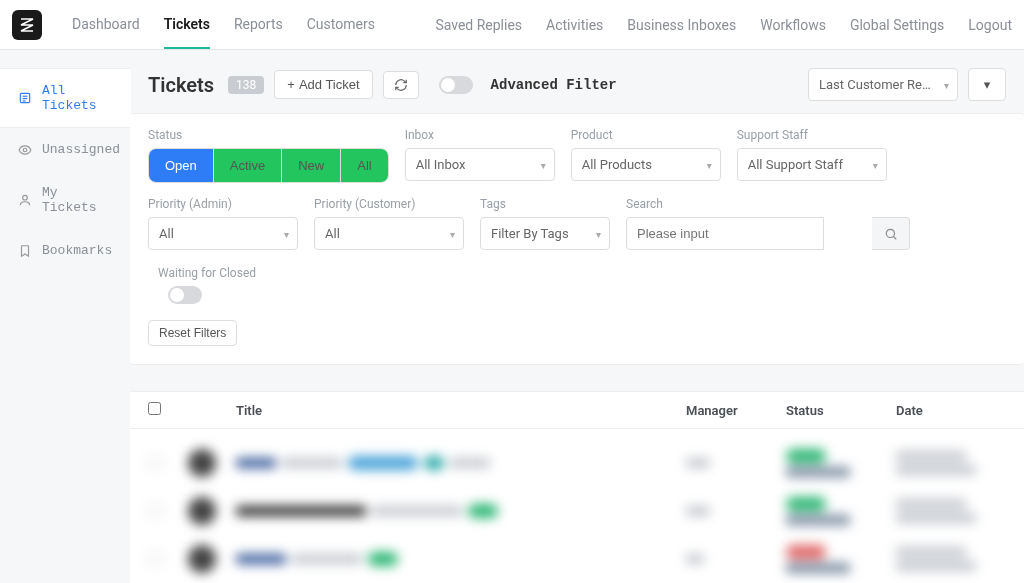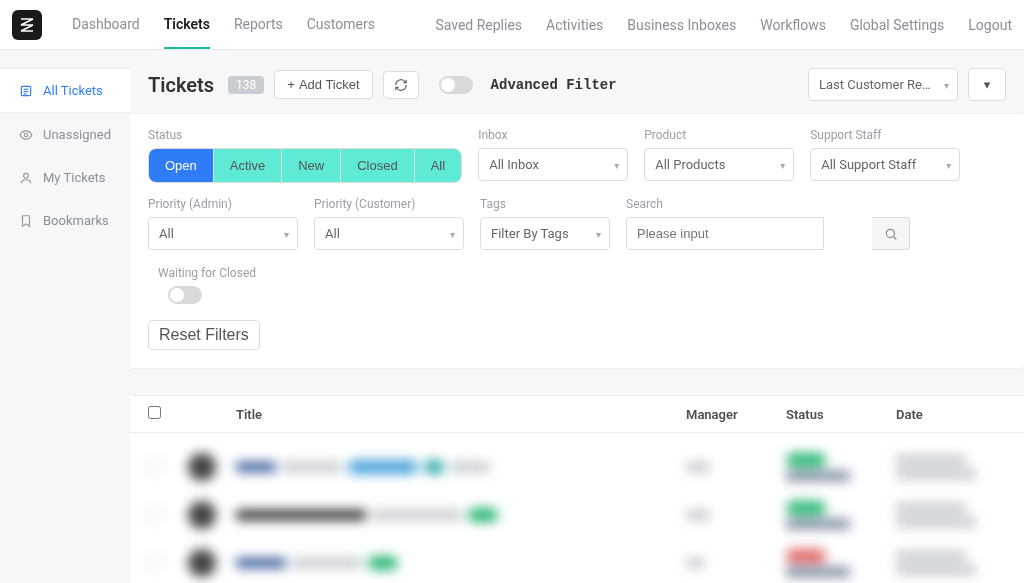--- a/index.html
+++ b/index.html
@@ -5,21 +5,21 @@
 * { box-sizing: border-box; margin: 0; padding: 0; }
 body { font-family: -apple-system, BlinkMacSystemFont, "Segoe UI", Roboto, sans-serif; background: #f6f7f8; color: #333; font-size: 14px; width: 1024px; height: 583px; overflow: hidden; }
 .topnav { background: #fff; height: 50px; display: flex; align-items: center; padding: 0 12px; border-bottom: 1px solid #e6e6e6; }
 .logo { width: 30px; height: 30px; background: #1a1a1a; border-radius: 6px; display: flex; align-items: center; justify-content: center; color: #fff; margin-right: 30px; }
 .logo svg { width: 18px; height: 18px; }
 .nav-left, .nav-right { display: flex; gap: 24px; }
 .nav-right { margin-left: auto; }
 .nav-item { color: #8a8f98; cursor: pointer; padding: 15px 0; font-size: 14px; }
 .nav-item.active { color: #1a1a1a; font-weight: 600; border-bottom: 2px solid #1abc9c; }
 .layout { display: flex; height: calc(583px - 50px); }
-.sidebar { width: 130px; padding: 18px 0 0 0; }
+.sidebar { width: 130px; padding: 18px 0 0 0; font-family: Liberation Mono, monospace; }
 .side-item { display: flex; align-items: center; gap: 10px; padding: 14px 18px; color: #8a8f98; cursor: pointer; font-size: 13px; }
 .side-item.active { background: #fff; color: #2f7df6; border-top: 1px solid #eee; border-bottom: 1px solid #eee; margin-right: -1px; }
 .side-item .icn { width: 15px; height: 15px; display: inline-flex; align-items: center; justify-content: center; }
 .main { flex: 1; overflow: auto; padding: 0; }
 .header { display: flex; align-items: center; padding: 18px 18px 12px 18px; gap: 10px; }
 .page-title { font-size: 20px; font-weight: 600; color: #333; }
 .count-badge { background: #c9ccd1; color: #fff; border-radius: 4px; padding: 2px 8px; font-size: 12px; margin-left: 4px; }
 .btn { background: #fff; border: 1px solid #ddd; border-radius: 4px; padding: 6px 12px; font-size: 13px; color: #555; cursor: pointer; display: inline-flex; align-items: center; gap: 4px; }
 .btn.icon-only { padding: 6px 10px; }
 .toggle { width: 34px; height: 18px; border-radius: 10px; background: #d7d9dc; position: relative; display: inline-block; margin-left: 10px; cursor: pointer; }
@@ -28,31 +28,31 @@
 .sort-dd { margin-left: auto; display: flex; gap: 10px; }
 .select { background: #fff; border: 1px solid #ddd; border-radius: 4px; padding: 8px 26px 8px 10px; font-size: 13px; color: #666; cursor: pointer; position: relative; min-width: 140px; }
 .select.sort { min-width: 140px; width: 150px; overflow: hidden; white-space: nowrap; text-overflow: ellipsis; }
 .chev { position: absolute; right: 8px; top: 50%; transform: translateY(-50%); color: #aaa; font-size: 10px; }
 .caret-btn { width: 38px; display: flex; justify-content: center; align-items: center; }
 .filters { background: #fff; margin: 0 0 0 0; border-radius: 4px; padding: 14px 18px 18px 18px; border-top: 1px solid #eee; border-bottom: 1px solid #eee; }
 .frow { display: flex; gap: 16px; flex-wrap: wrap; }
 .field { display: flex; flex-direction: column; gap: 6px; }
 .flabel { font-size: 12px; color: #9aa0a8; }
 .status-group { display: inline-flex; border: 1px solid #ddd; border-radius: 8px; overflow: hidden; }
-.status-group button { border: none; border-right: 1px solid #ddd; background: #5eead4; padding: 9px 16px; font-size: 13px; color: #555; cursor: pointer; }
+.status-group button { border: none; border-right: 1px solid #ddd; background: #22c55e; padding: 9px 16px; font-size: 13px; color: #555; cursor: pointer; }
 .status-group button:last-child { border-right: none; }
 .status-group button.on { background: #2f7df6; color: #fff; }
 .frow2 { margin-top: 14px; }
 .input { background: #fff; border: 1px solid #ddd; border-radius: 4px; padding: 8px 10px; font-size: 13px; color: #666; min-width: 150px; }
 .search-wrap { display: flex; gap: 48px; }
 .search-wrap .input { border-top-right-radius: 0; border-bottom-right-radius: 0; }
 .search-btn { border: 1px solid #ddd; border-left: none; background: #f4f5f6; width: 38px; display: flex; align-items: center; justify-content: center; border-top-right-radius: 4px; border-bottom-right-radius: 4px; cursor: pointer; color: #888; }
 .wait-col { display: flex; flex-direction: column; gap: 6px; margin-left: 10px; }
 .reset-row { margin-top: 16px; }
-.btn.sm { padding: 5px 10px; font-size: 16px; }
+.btn.sm { padding: 5px 10px; font-size: 12px; }
 .table { background: #fff; margin-top: 26px; border-top: 1px solid #eee; border-bottom: 1px solid #eee; }
 .thead { display: grid; grid-template-columns: 40px 48px 1fr 100px 110px 110px; padding: 10px 18px; font-size: 13px; color: #4b4f56; font-weight: 600; border-bottom: 1px solid #eee; align-items: center; }
 .tbody { padding: 10px 0 0 0; }
 .trow { display: grid; grid-template-columns: 40px 48px 1fr 100px 110px 110px; padding: 10px 18px; align-items: center; filter: blur(6px); }
 .avatar { width: 28px; height: 28px; border-radius: 50%; background: #444; }
 .ck { width: 14px; height: 14px; border: 1px solid #ccc; border-radius: 3px; display: inline-block; }
 .pill { height: 14px; border-radius: 7px; display: inline-block; }
 .bar { height: 10px; border-radius: 3px; background: #c4c8ce; display: inline-block; }
 .tcell { display: flex; gap: 6px; align-items: center; flex-wrap: wrap; }
 </style>
@@ -151,21 +151,20 @@
     </div>
 
     <div class="filters">
       <div class="frow">
         <div class="field">
           <span class="flabel">Status</span>
           <div class="status-group">
             <button class="on">Open</button>
             <button>Active</button>
             <button>New</button>
-            <button>Closed</button>
             <button>All</button>
           </div>
         </div>
         <div class="field">
           <span class="flabel">Inbox</span>
           <div class="select" style="min-width:150px">
             <span>All Inbox</span>
             <span class="chev">▾</span>
           </div>
         </div>

